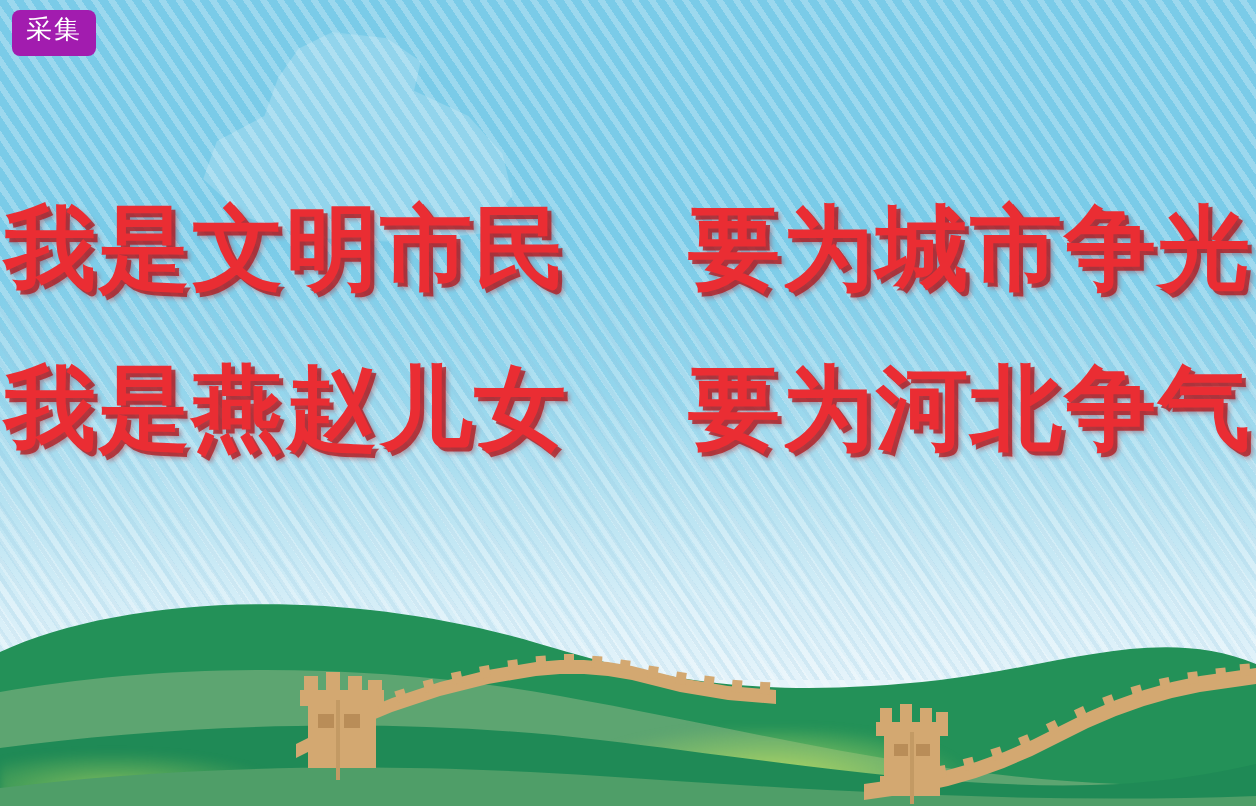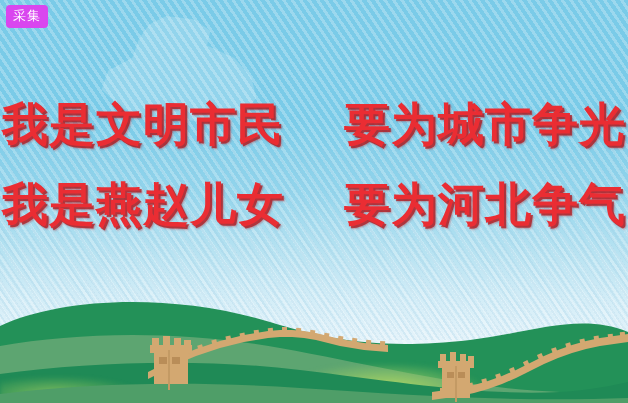--- a/index.html
+++ b/index.html
@@ -164,21 +164,21 @@
   .slogan-line1 { top: 98px; font-size: 46px; line-height: 52px; }
   .slogan-line2 { top: 178px; font-size: 46px; line-height: 52px; }
   .seg-gap { display: inline-block; width: 26px; }
 
   
   .badge {
     position: absolute;
     left: 6px;
     top: 5px;
     padding: 3px 7px 4px 7px;
-    background: #d946ef;
+    background: #a21caf;
     color: #ffffff;
     font-size: 13px;
     line-height: 16px;
     border-radius: 4px;
     font-family: "DejaVu Sans", "Liberation Sans", sans-serif;
     letter-spacing: 1px;
   }
 </style>
 </head>
 <body>

